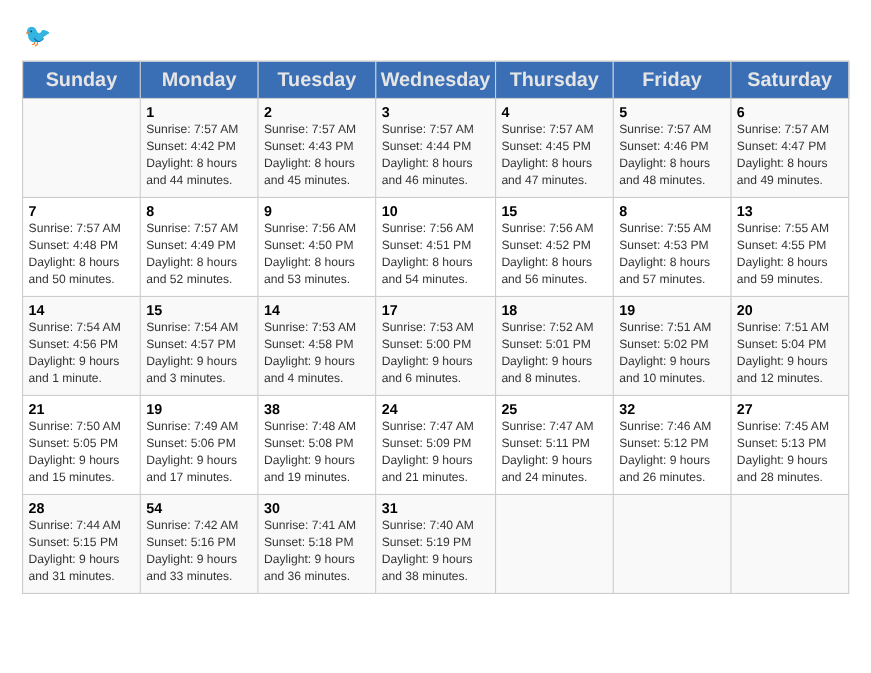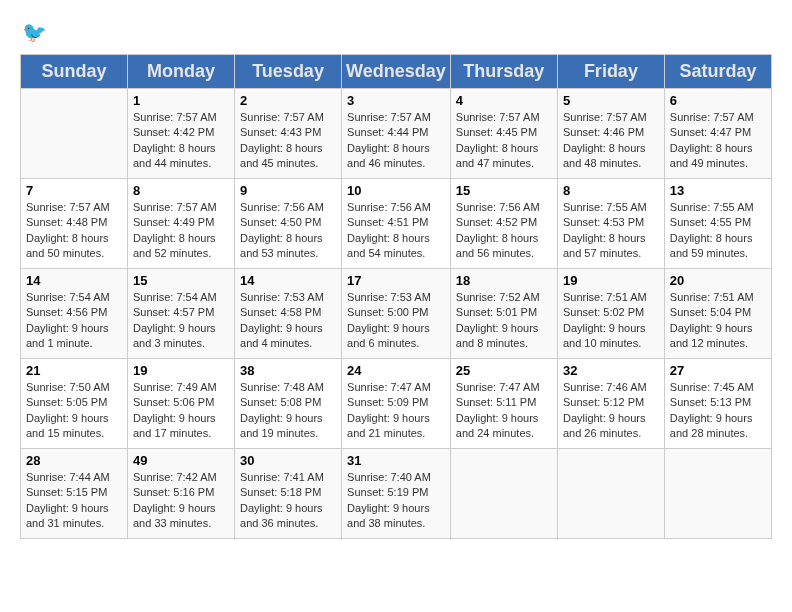--- a/index.html
+++ b/index.html
@@ -238,21 +238,21 @@
           <span class="day-number">27</span>
           <div class="day-info">Sunrise: 7:45 AM<br>Sunset: 5:13 PM<br>Daylight: 9 hours<br>and 28 minutes.</div>
         </td>
       </tr>
       <tr>
         <td>
           <span class="day-number">28</span>
           <div class="day-info">Sunrise: 7:44 AM<br>Sunset: 5:15 PM<br>Daylight: 9 hours<br>and 31 minutes.</div>
         </td>
         <td>
-          <span class="day-number">49</span>
+          <span class="day-number">54</span>
           <div class="day-info">Sunrise: 7:42 AM<br>Sunset: 5:16 PM<br>Daylight: 9 hours<br>and 33 minutes.</div>
         </td>
         <td>
           <span class="day-number">30</span>
           <div class="day-info">Sunrise: 7:41 AM<br>Sunset: 5:18 PM<br>Daylight: 9 hours<br>and 36 minutes.</div>
         </td>
         <td>
           <span class="day-number">31</span>
           <div class="day-info">Sunrise: 7:40 AM<br>Sunset: 5:19 PM<br>Daylight: 9 hours<br>and 38 minutes.</div>
         </td>

